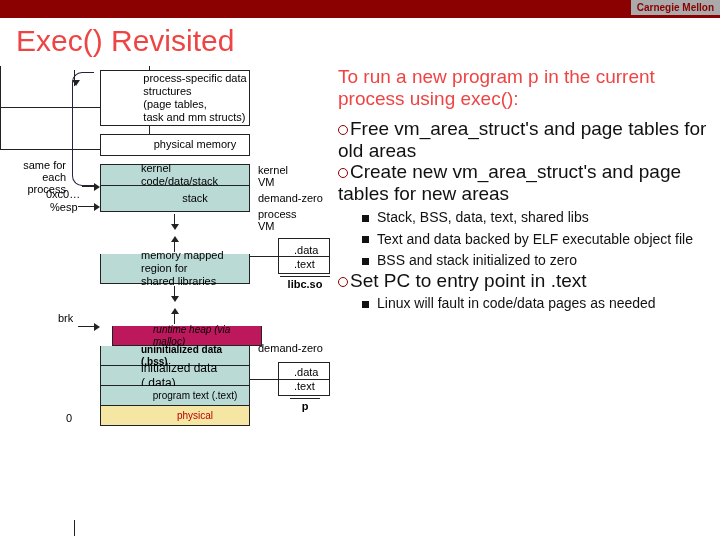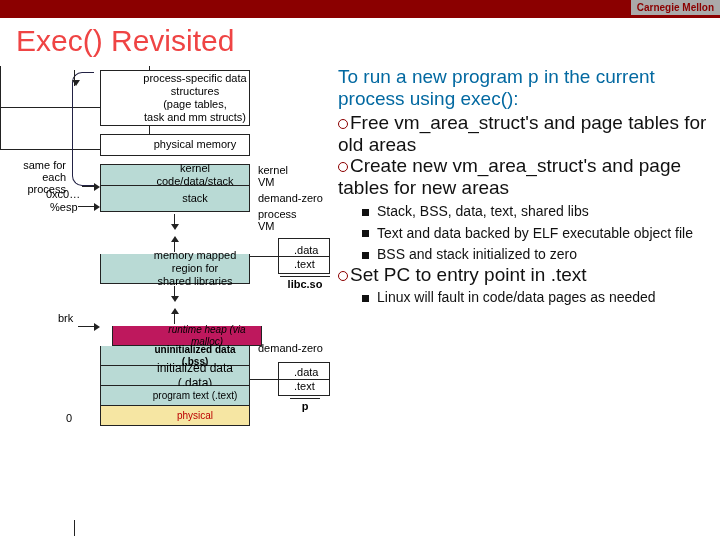--- a/index.html
+++ b/index.html
@@ -2,21 +2,21 @@
 <html><head>
 <meta charset="utf-8">
 <style>
 * { box-sizing: border-box; margin: 0; padding: 0; }
 body { font-family: Arial, sans-serif; width: 720px; height: 540px; background: #fff; position: relative; overflow: hidden; }
 .topbar { width: 100%; height: 18px; background: #8b0000; position: relative; }
 .brand { position: absolute; right: 0; top: 0; background: #aaa; color: #8b0000; font-size: 10px; padding: 2px 6px; font-weight: bold; }
 .title { font-size: 30px; font-weight: normal; color: #ef4444; padding: 6px 16px 8px; }
 .content { position: relative; width: 100%; height: calc(540px - 18px - 48px); }
 .diagram { position: absolute; left: 0; top: 0; width: 350px; height: 100%; }
-.box { border: 1px solid #222; text-align: center; font-size: 11px; line-height: 1.2; display: flex; align-items: center; justify-content: center; flex-direction: column; position: absolute; background: #fff; padding-left: 40px; }
+.box { border: 1px solid #222; text-align: left; font-size: 11px; line-height: 1.2; display: flex; align-items: center; justify-content: center; flex-direction: column; position: absolute; background: #fff; padding-left: 40px; }
 .pspec { left: 100px; top: 4px; width: 150px; height: 56px; }
 .phys  { left: 100px; top: 68px; width: 150px; height: 22px; }
 .kernel{ left: 100px; top: 98px; width: 150px; height: 22px; background: #b9dad5; }
 .stack { left: 100px; top: 120px; width: 150px; height: 26px; background: #b9dad5; border-top: none; }
 .gap1  { left: 100px; top: 146px; width: 150px; height: 42px; border: 1px solid #222; border-top: none; }
 .mmap  { left: 100px; top: 188px; width: 150px; height: 30px; background: #b9dad5; border-top: none; }
 .gap2  { left: 100px; top: 218px; width: 150px; height: 42px; border: 1px solid #222; border-top: none; }
 .heap  { left: 112px; top: 260px; width: 150px; height: 20px; background: #be185d; border-top: none; font-size:10px;font-style:italic; }
 .bss   { left: 100px; top: 280px; width: 150px; height: 20px; background: #b9dad5; border-top: none; font-size:10px;font-weight:bold; }
 .dataB { left: 100px; top: 300px; width: 150px; height: 20px; background: #b9dad5; border-top: none; font-size:12px; }
@@ -39,21 +39,21 @@
 .ptxt { left: 294px; top: 314px; }
 .pfile { left: 290px; top: 332px; width: 30px; border-top: 1.5px solid #222; text-align: center; font-weight: bold; padding-top:1px; }
 .arrow { position: absolute; }
 .arrow.right::after { content: ""; position: absolute; right: -6px; top: -3px; border: 4px solid transparent; border-left: 6px solid #222; }
 .arrow.up::after { content: ""; position: absolute; left: -3px; top: -6px; border: 4px solid transparent; border-bottom: 6px solid #222; }
 .arrow.down::after { content: ""; position: absolute; left: -3px; bottom: -6px; border: 4px solid transparent; border-top: 6px solid #222; }
 .hline { height: 1px; background: #222; }
 .vline { width: 1px; background: #222; }
 .brace { position: absolute; left: 72px; top: 6px; width: 22px; height: 114px; border-left: 1.5px solid #224; border-top: 1.5px solid #224; border-bottom: 1.5px solid #224; border-radius: 10px 0 0 10px; }
 .rightcol { position: absolute; left: 338px; top: 0; width: 376px; padding-right: 6px; }
-.lead { font-size: 19px; color: #0369a1; line-height: 1.15; margin-bottom: 2px; }
+.lead { font-size: 19px; color: #ef4444; line-height: 1.15; margin-bottom: 8px; }
 .circle { display: inline-block; width: 10px; height: 10px; border: 1.5px solid #8b0000; border-radius: 50%; vertical-align: middle; margin-right: 2px; }
 .bline { font-size: 19px; color: #111; line-height: 1.15; }
 .sub { font-size: 14px; color: #111; line-height: 1.25; padding-left: 24px; margin-top: 4px; }
 .sq { display: inline-block; width: 7px; height: 7px; background: #111; margin-right: 8px; vertical-align: middle; }
 .blk { }
 .libbox { position: absolute; left: 278px; top: 172px; width: 52px; height: 36px; border: 1px solid #222; }
 .pbox { position: absolute; left: 278px; top: 296px; width: 52px; height: 34px; border: 1px solid #222; }
 .libmid { position: absolute; left: 278px; top: 190px; width: 52px; height: 1px; background: #222; }
 .pmid { position: absolute; left: 278px; top: 313px; width: 52px; height: 1px; background: #222; }
 </style>

